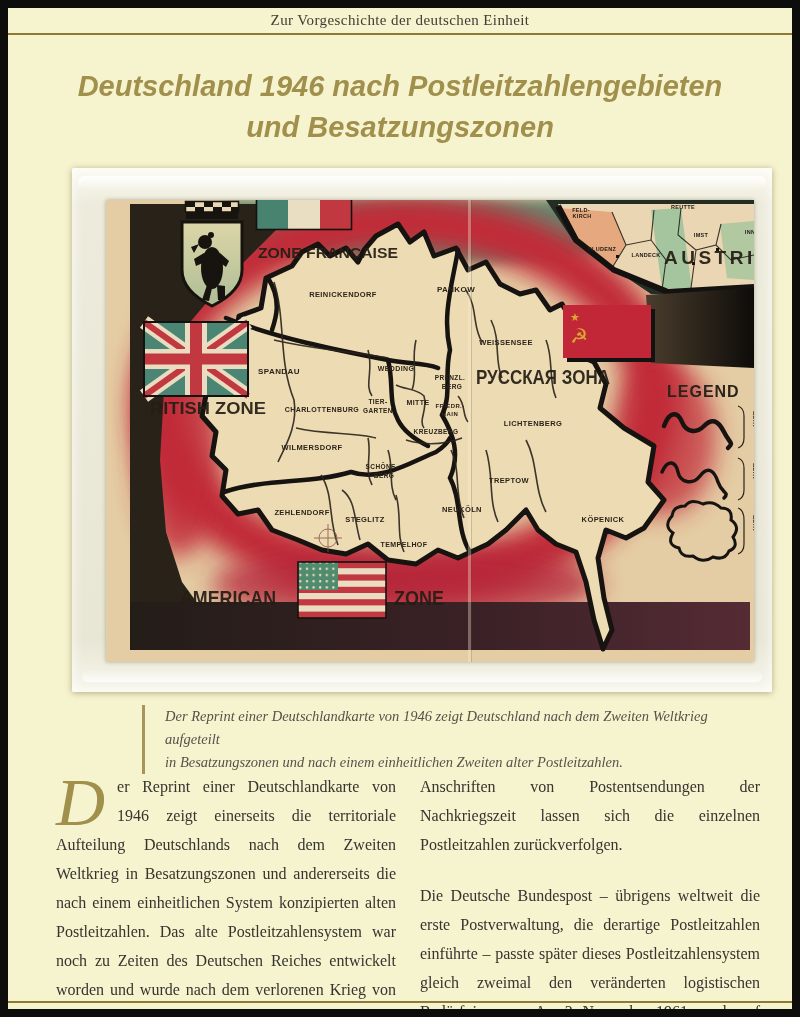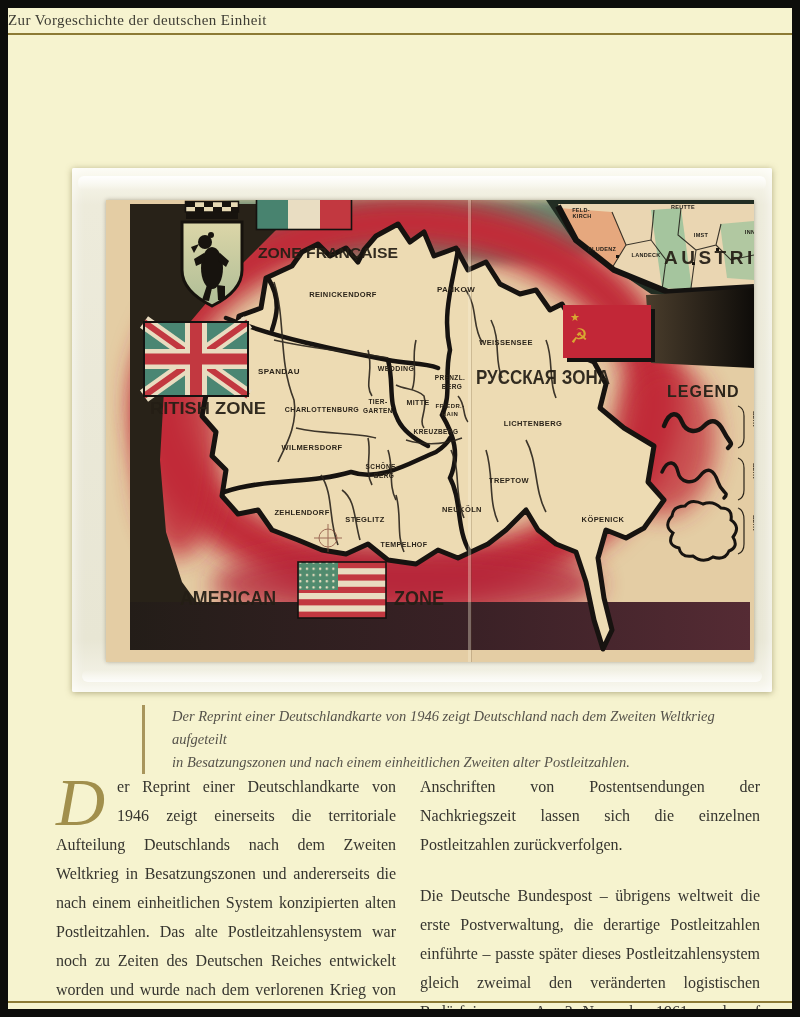--- a/index.html
+++ b/index.html
@@ -1,46 +1,50 @@
 <!DOCTYPE html>
 <html><head>
 <meta charset="utf-8">
 <style>
   html,body{margin:0;padding:0;background:#0d0d0b;}
   .page{position:relative;width:800px;height:1017px;background:#f6f3cf;border:8px solid #0d0d0b;box-sizing:border-box;overflow:hidden;font-family:"Liberation Serif",serif;}
-  .page-header{position:absolute;top:4px;left:0;right:0;text-align:left;font-size:15px;color:#3e3d34;letter-spacing:.4px;}
+  .page-header{position:absolute;top:4px;left:0;right:0;text-align:center;font-size:15px;color:#3e3d34;letter-spacing:.4px;}
   .rule{position:absolute;left:0;right:0;height:2px;background:#8c7a35;}
   .rule-top{top:25px;}
   .rule-bottom{bottom:6px;}
   .page-title{position:absolute;top:58px;left:0;right:0;text-align:center;font-family:"Liberation Sans",sans-serif;font-style:italic;font-weight:bold;font-size:29px;line-height:41px;color:#a18f4c;}
   .photo{position:absolute;left:64px;top:160px;width:700px;height:524px;background:linear-gradient(180deg,#fbfaf0,#edebdb 7%,#e8e6d4 90%,#f7f6ec);box-shadow:0 1px 6px rgba(110,100,50,.5), inset 0 0 14px rgba(255,255,255,.9);border-radius:2px;}
   .photo:before{content:"";position:absolute;left:6px;right:6px;top:8px;height:14px;background:linear-gradient(180deg,rgba(255,255,255,.95),rgba(255,255,255,0));border-radius:6px;}
   .photo:after{content:"";position:absolute;left:10px;right:10px;bottom:10px;height:12px;background:linear-gradient(0deg,rgba(255,255,255,.8),rgba(255,255,255,0));border-radius:6px;}
   .map-paper{position:absolute;left:34px;top:32px;width:648px;height:462px;background:#e4cda4;box-shadow:0 0 4px rgba(60,50,20,.35);}
   .map-paper svg{display:block;}
-  .caption{position:absolute;left:134px;top:697px;width:580px;border-left:3px solid #a8955c;padding-left:27px;font-style:italic;font-size:14.5px;line-height:23px;color:#55524a;}
+  .caption{position:absolute;left:134px;top:697px;width:580px;border-left:3px solid #a8955c;padding-left:20px;font-style:italic;font-size:14.5px;line-height:23px;color:#55524a;}
   .article{position:absolute;left:48px;top:764px;width:704px;display:flex;gap:24px;font-size:16px;line-height:29px;color:#35342e;text-align:justify;}
   .col{width:340px;}
   .dropcap{float:left;font-family:"Liberation Serif",serif;font-style:italic;font-size:68px;line-height:54px;color:#a18f4c;margin:3px 12px 0 0;}
   .col p{margin:0;}
   .col p + p{margin-top:22px;}
   
   .dlab{font-family:"Liberation Sans",sans-serif;font-weight:bold;fill:#2b241a;text-anchor:middle;letter-spacing:.4px;}
   .zlab{font-family:"Liberation Sans",sans-serif;font-weight:bold;fill:#241e15;opacity:.93;}
   .alab{font-family:"Liberation Sans",sans-serif;font-weight:bold;fill:#23201a;text-anchor:middle;letter-spacing:.3px;}
   .llab{font-family:"Liberation Sans",sans-serif;font-weight:bold;fill:#2b241a;}
 </style>
 </head>
 <body>
 
 <div class="page">
 
   <div class="page-header">Zur Vorgeschichte der deutschen Einheit</div>
   <div class="rule rule-top"></div>
 
+  <div class="page-title">
+    <div>Deutschland 1946 nach Postleitzahlengebieten</div>
+    <div>und Besatzungszonen</div>
+  </div>
 
   <div class="photo">
     <div class="map-paper">
       <svg viewBox="0 0 648 462" width="648" height="462">
         <defs>
           <filter id="b12" x="-40%" y="-40%" width="180%" height="180%">
               <feGaussianBlur stdDeviation="12"></feGaussianBlur>
             </filter>
           <filter id="b6" x="-40%" y="-40%" width="180%" height="180%">
               <feGaussianBlur stdDeviation="6"></feGaussianBlur>

